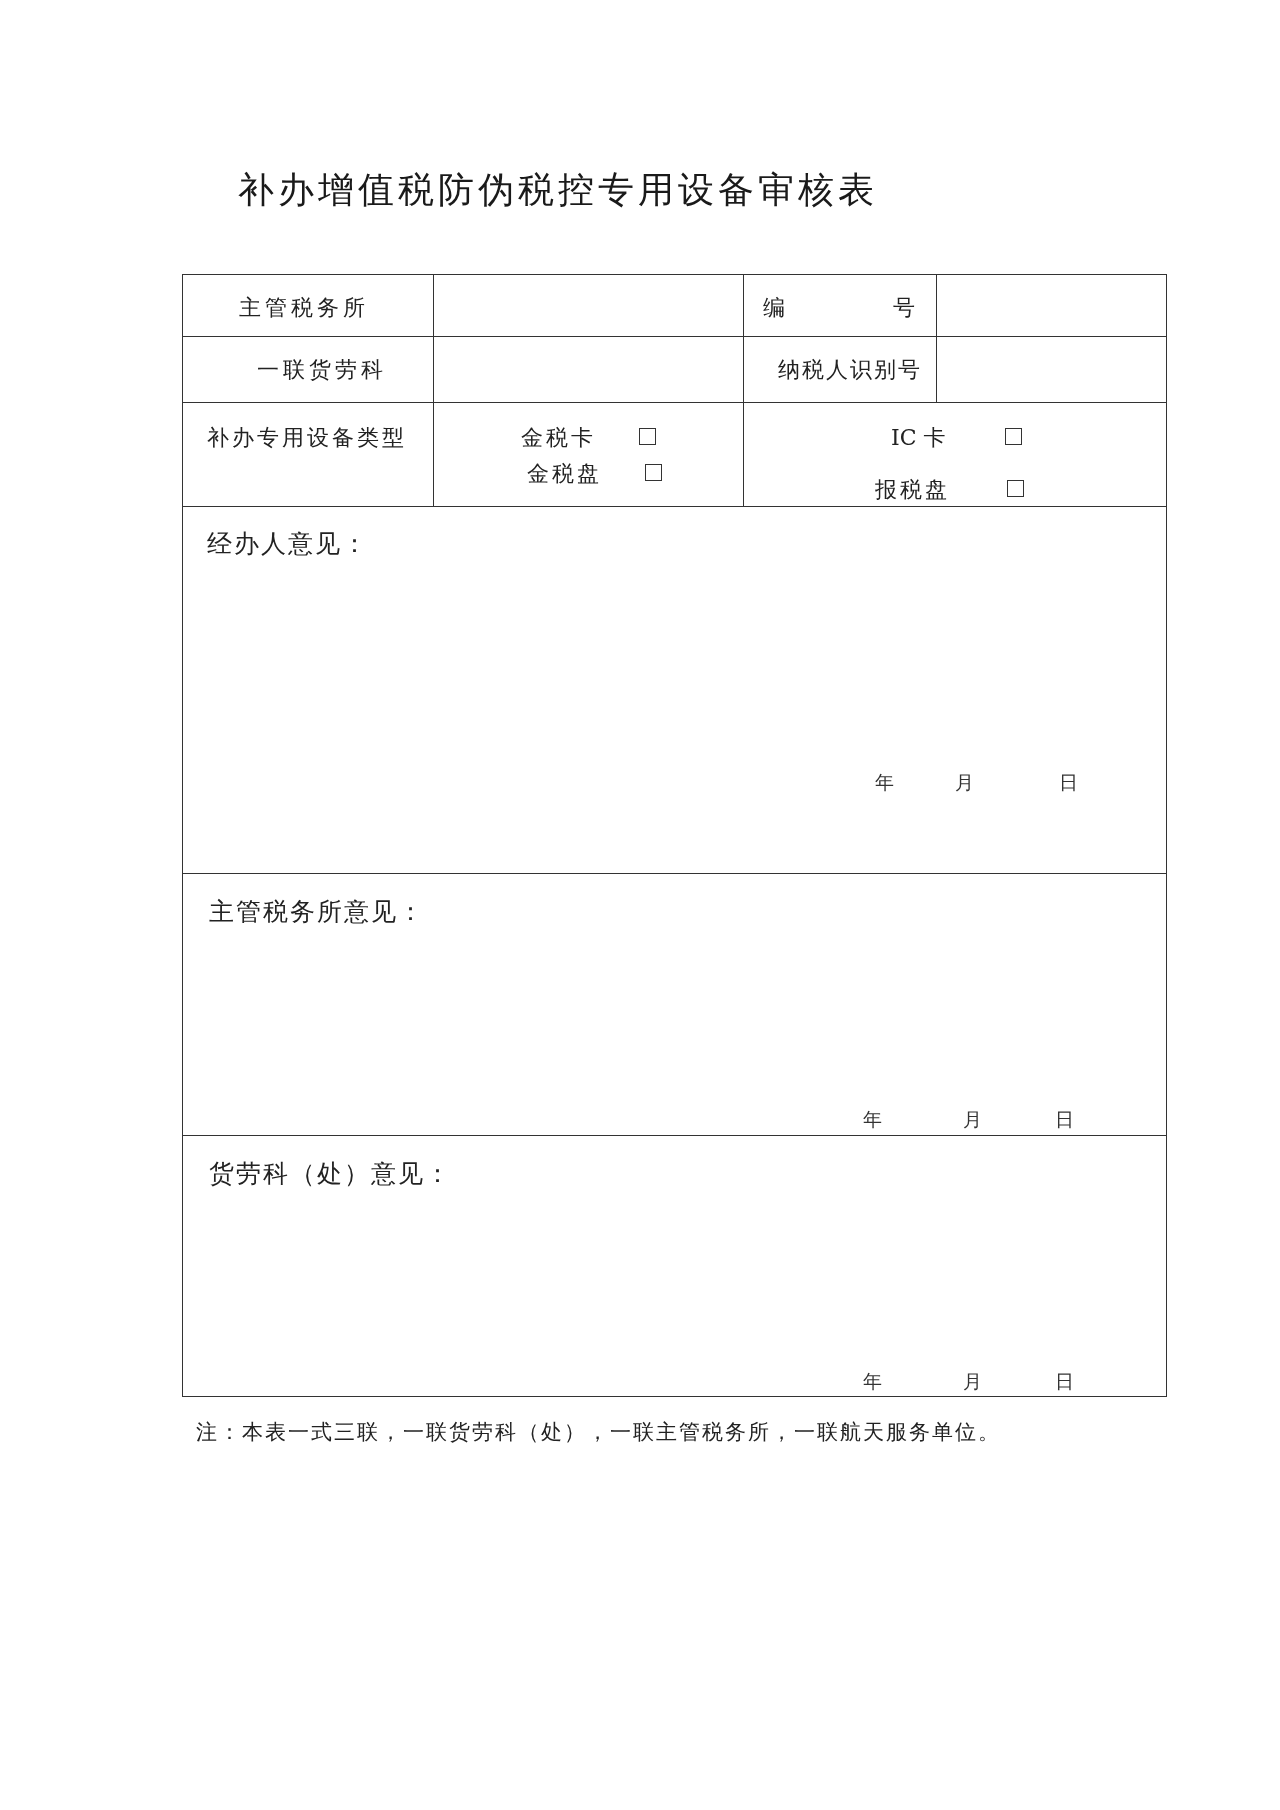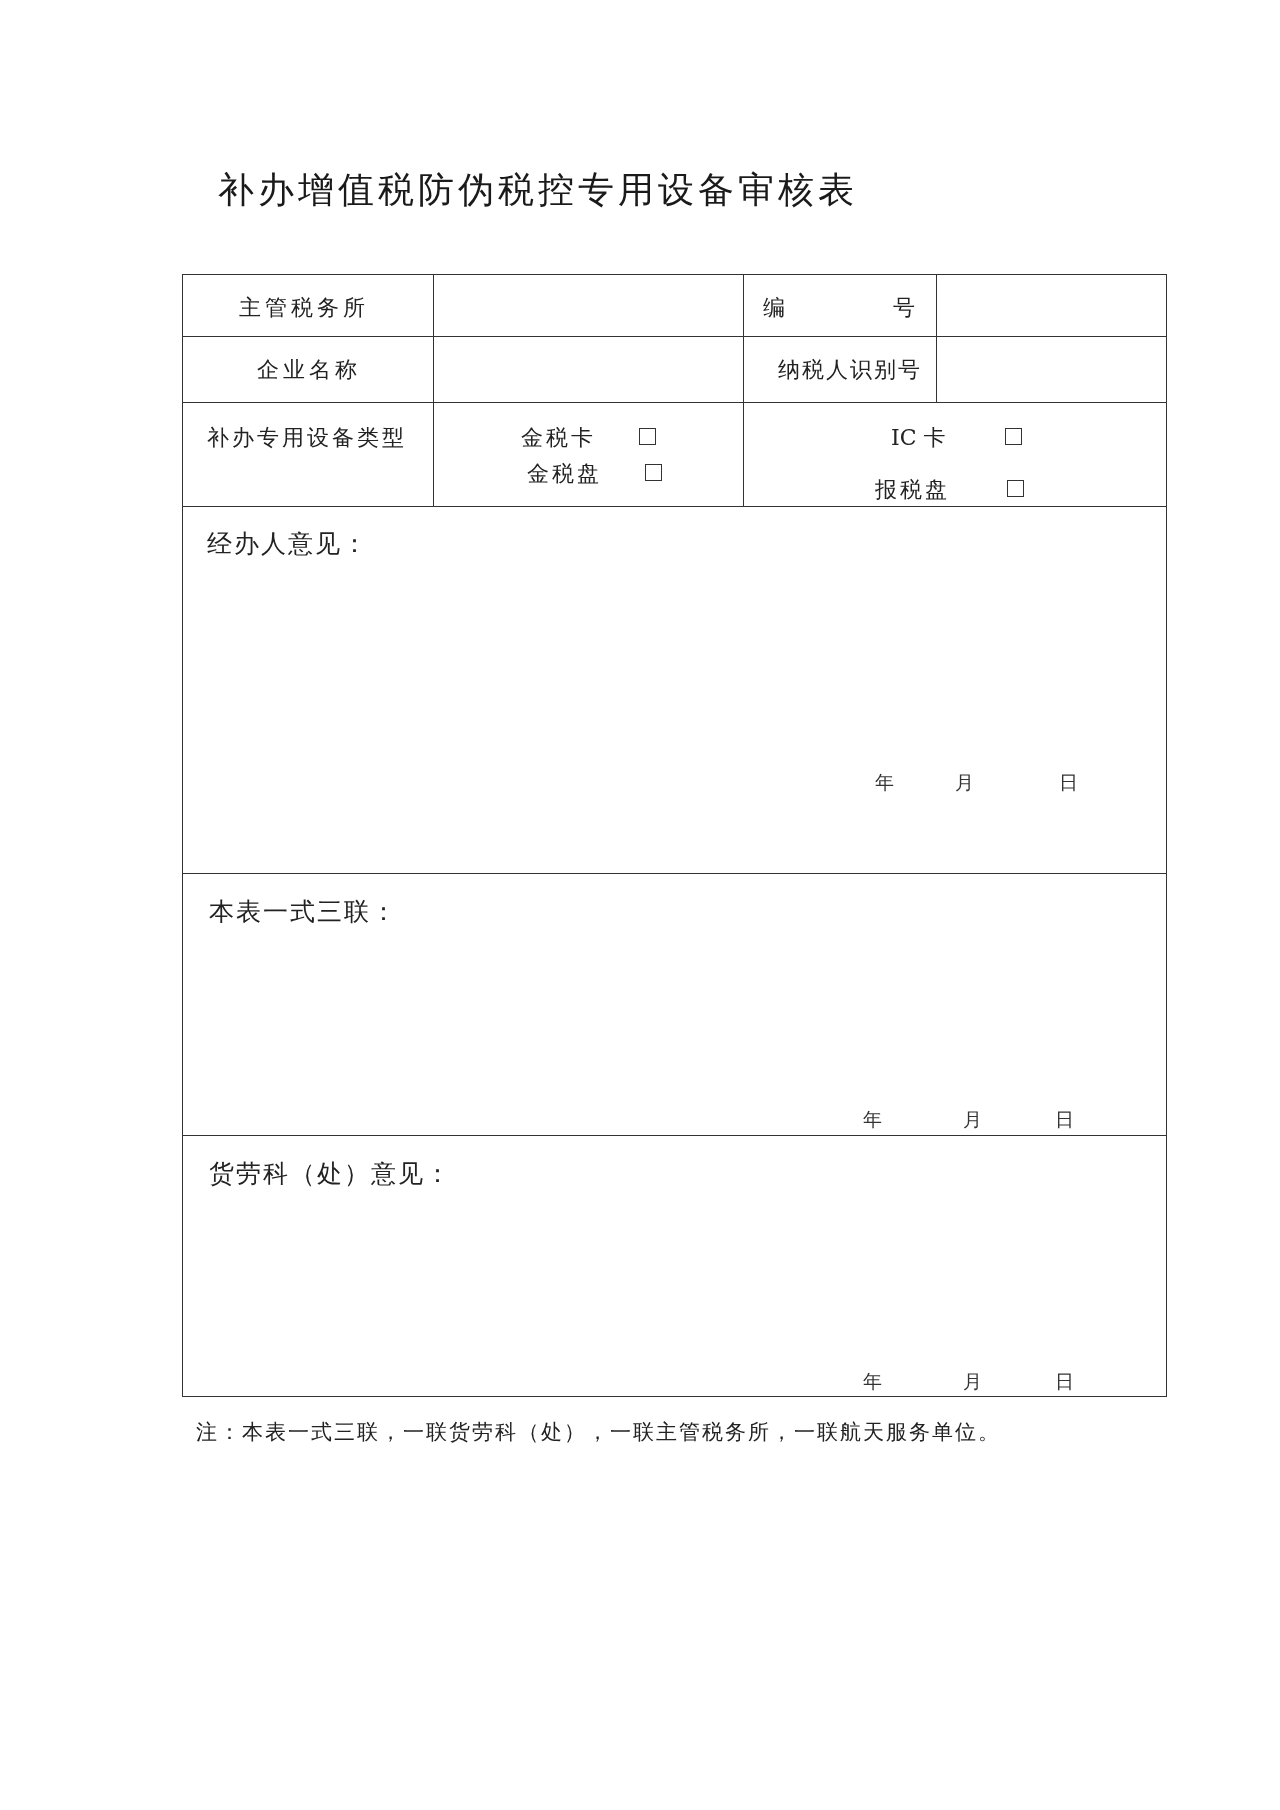--- a/index.html
+++ b/index.html
@@ -1,17 +1,17 @@
 <!DOCTYPE html>
 <html><head>
 <meta charset="utf-8">
 <style>
   html, body { margin: 0; padding: 0; background: #ffffff; }
   body { width: 1280px; height: 1810px; position: relative; font-family: "DejaVu Serif", "Liberation Serif", serif; color: #222; overflow: hidden; }
-  .title { position: absolute; top: 166px; left: 0; width: 1076px; text-align: center; font-size: 36px; letter-spacing: 4px; color: #1a1a1a; }
+  .title { position: absolute; top: 166px; left: 0; width: 1076px; text-align: center; font-size: 36px; letter-spacing: 4px; color: #1a1a1a; padding-left: 20px; }
   .tbl { position: absolute; left: 182px; top: 274px; width: 985px; height: 1123px; border: 1.5px solid #333; box-sizing: border-box; }
   .hline { position: absolute; left: 0; right: 0; height: 0; border-top: 1.5px solid #333; }
   .vline { position: absolute; width: 0; border-left: 1.5px solid #333; }
   .cell-text { position: absolute; font-size: 22px; white-space: nowrap; color: #222; }
   .big-text { position: absolute; font-size: 25px; white-space: nowrap; color: #222; letter-spacing: 2px; }
   .date-text { position: absolute; font-size: 19px; white-space: nowrap; color: #333; }
   .checkbox { display: inline-block; width: 17px; height: 17px; border: 1.5px solid #333; box-sizing: border-box; vertical-align: middle; position: absolute; }
   .note { position: absolute; left: 196px; top: 1418px; font-size: 21px; letter-spacing: 2px; color: #222; white-space: nowrap; text-align: center; }
 </style>
 </head>
@@ -30,21 +30,21 @@
   <div class="vline" style="left:250px; top:0; height:231px"></div>
   <div class="vline" style="left:560px; top:0; height:231px"></div>
   <div class="vline" style="left:753px; top:0; height:127px"></div>
 
   <div class="cell-text" style="left:56px; top:18px; letter-spacing:4px">主管税务所</div>
   <div style="position:absolute; left:252px; top:2px; width:306px; height:57px"><span></span></div>
   <div class="cell-text" style="left:580px; top:18px">编</div>
   <div class="cell-text" style="left:710px; top:18px">号</div>
   <div style="position:absolute; left:755px; top:2px; width:226px; height:57px"><span></span></div>
 
-  <div class="cell-text" style="left:74px; top:80px; letter-spacing:4px">企业名称</div>
+  <div class="cell-text" style="left:74px; top:80px; letter-spacing:4px">一联货劳科</div>
   <div style="position:absolute; left:252px; top:63px; width:306px; height:62px"><span></span></div>
   <div class="cell-text" style="left:595px; top:80px; letter-spacing:2px">纳税人识别号</div>
   <div style="position:absolute; left:755px; top:63px; width:226px; height:62px"><span></span></div>
 
   <div class="cell-text" style="left:24px; top:148px; letter-spacing:3px">补办专用设备类型</div>
 
   <div class="cell-text" style="left:338px; top:148px; letter-spacing:3px">金税卡</div>
   <div class="checkbox" style="left:456px; top:153px"></div>
 
   <div class="cell-text" style="left:344px; top:184px; letter-spacing:3px">金税盘</div>
@@ -55,21 +55,21 @@
 
   <div class="cell-text" style="left:692px; top:200px; letter-spacing:3px">报税盘</div>
   <div class="checkbox" style="left:824px; top:205px"></div>
 
   <div class="big-text" style="left:24px; top:252px">经办人意见：</div>
   <div style="position:absolute; left:2px; top:290px; width:979px; height:230px"></div>
   <div class="date-text" style="left:692px; top:495px">年</div>
   <div class="date-text" style="left:772px; top:495px">月</div>
   <div class="date-text" style="left:876px; top:495px">日</div>
 
-  <div class="big-text" style="left:26px; top:620px">本表一式三联：</div>
+  <div class="big-text" style="left:26px; top:620px">主管税务所意见：</div>
   <div style="position:absolute; left:2px; top:660px; width:979px; height:150px"></div>
   <div class="date-text" style="left:680px; top:832px">年</div>
   <div class="date-text" style="left:780px; top:832px">月</div>
   <div class="date-text" style="left:872px; top:832px">日</div>
 
   <div class="big-text" style="left:26px; top:882px">货劳科（处）意见：</div>
   <div style="position:absolute; left:2px; top:920px; width:979px; height:150px"></div>
   <div class="date-text" style="left:680px; top:1094px">年</div>
   <div class="date-text" style="left:780px; top:1094px">月</div>
   <div class="date-text" style="left:872px; top:1094px">日</div>

